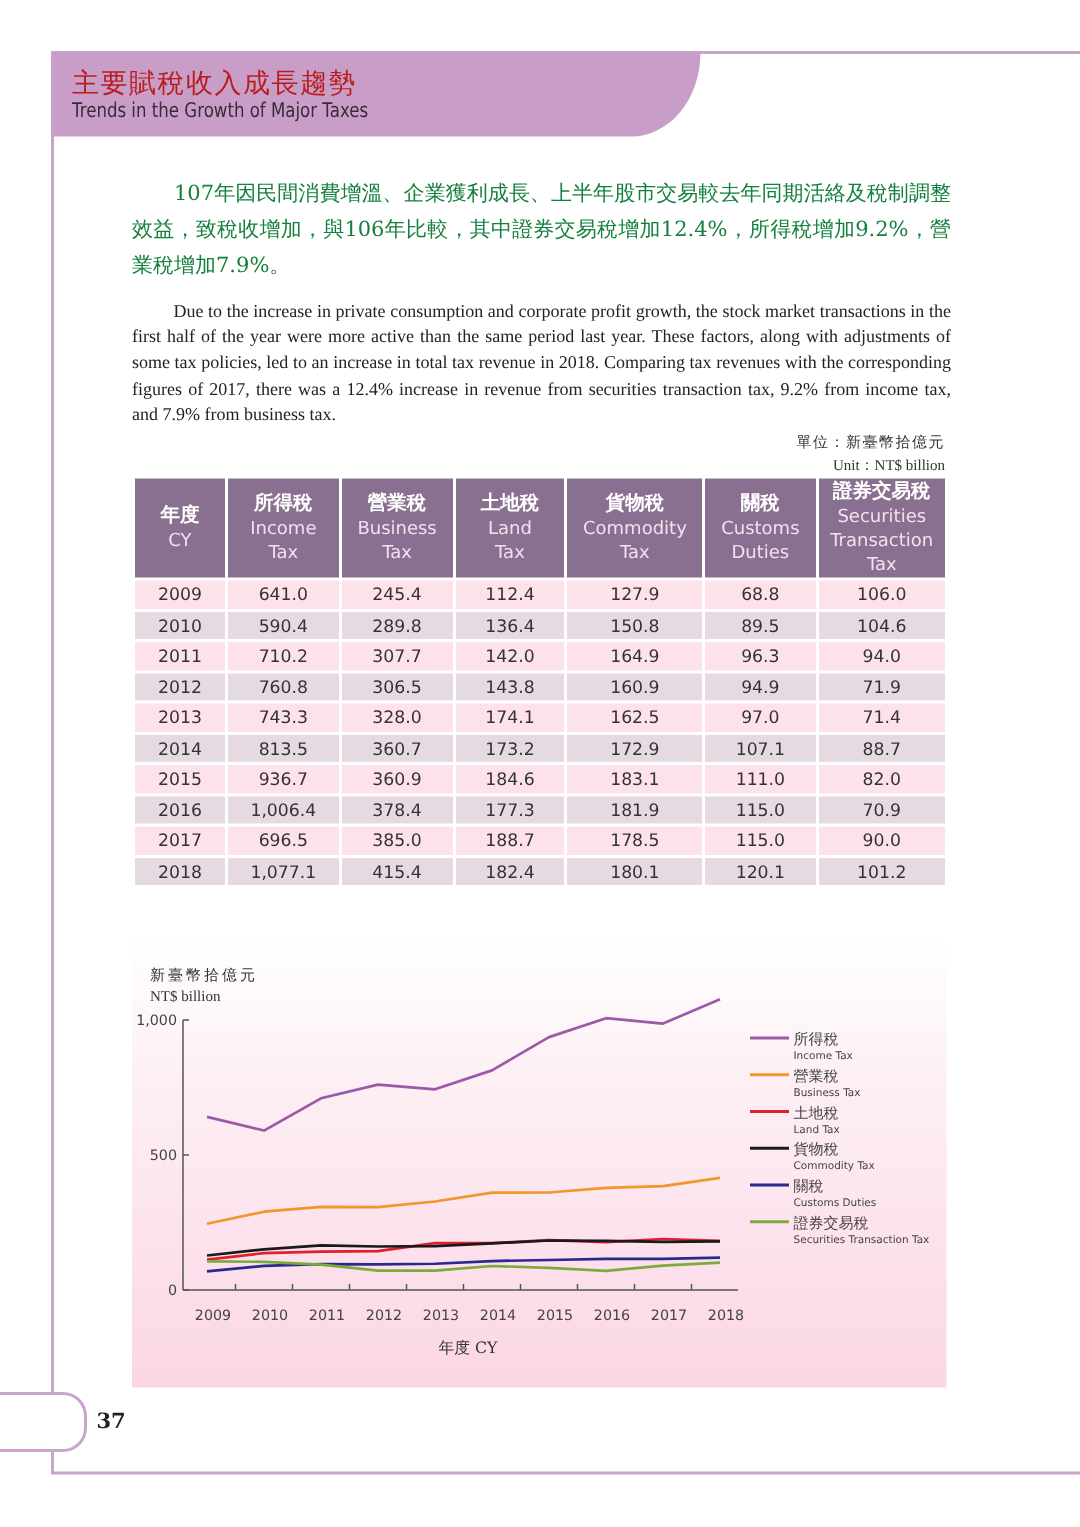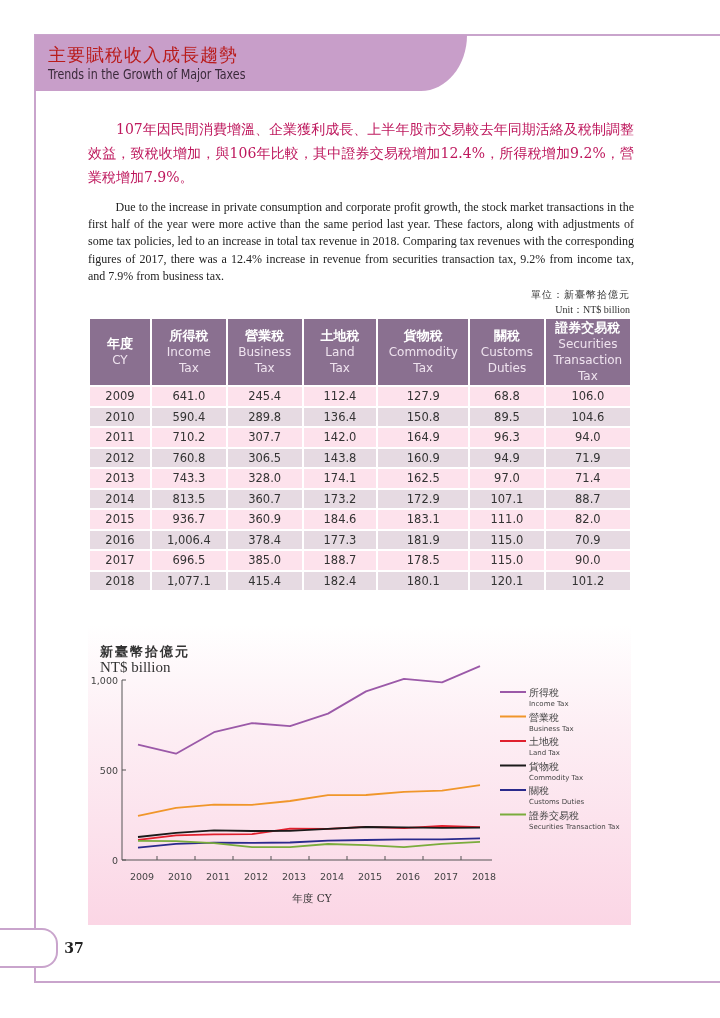--- a/index.html
+++ b/index.html
@@ -20,21 +20,21 @@
     .title-zh {
       position: absolute; left: 48px; top: 43px; font-size: 18px; color: #b91c1c;
       font-family: "DejaVu Sans", sans-serif; letter-spacing: 1px;
     }
     .title-en {
       position: absolute; left: 48px; top: 66px; font-size: 13.5px; color: #3a2a3a;
       font-family: "DejaVu Sans", sans-serif; transform: scaleX(0.82); transform-origin: left top;
     }
     .para-zh {
       position: absolute; left: 88px; top: 117px; width: 546px;
-      font-size: 14px; line-height: 24px; color: #be185d; text-indent: 2em;
+      font-size: 14px; line-height: 24px; color: #15803d; text-indent: 2em;
       font-family: "DejaVu Serif", serif; text-align: justify;
     }
     .para-en {
       position: absolute; left: 88px; top: 199px; width: 546px;
       font-size: 12px; line-height: 17.2px; color: #222; text-indent: 2.3em;
       font-family: "Liberation Serif", serif; text-align: justify;
     }
     .unit-zh, .unit-en {
       position: absolute; right: 90px; font-size: 10px; color: #333;
       font-family: "Liberation Serif", serif; text-align: right;
@@ -54,22 +54,22 @@
     table.data td {
       border: 2px solid #fff; height: 18.5px; padding: 0 6px;
       font-size: 11.5px; color: #333; text-align: center;
     }
     table.data tr.odd td { background: #fde2ec; }
     table.data tr.even td { background: #e6dae2; }
     .chart-bg {
       position: absolute; left: 88px; top: 625px; width: 543px; height: 300px;
       background: linear-gradient(to bottom, #ffffff 0%, #fdeef4 35%, #fbd6e5 100%);
     }
-    .chart-unit-zh { position: absolute; left: 100px; top: 643px; font-size: 13px; color: #333; letter-spacing: 2px; font-family: "DejaVu Serif", serif; font-weight: bold; }
-    .chart-unit-en { position: absolute; left: 100px; top: 659px; font-size: 15px; color: #333; font-family: "Liberation Serif", serif; }
+    .chart-unit-zh { position: absolute; left: 100px; top: 643px; font-size: 10px; color: #333; letter-spacing: 2px; font-family: "DejaVu Serif", serif; }
+    .chart-unit-en { position: absolute; left: 100px; top: 659px; font-size: 10px; color: #333; font-family: "Liberation Serif", serif; }
     svg.chart { position: absolute; left: 0; top: 0; width: 720px; height: 1018px; pointer-events: none; }
     svg.chart text { font-family: "DejaVu Sans", sans-serif; }
     .page-tab {
       position: absolute; left: 0; top: 928px; width: 58px; height: 40px;
       border: 2px solid #c9a4cc; border-left: none; border-radius: 0 16px 16px 0; background: #fff;
       box-sizing: border-box;
     }
     .page-num {
       position: absolute; left: 0; top: 928px; width: 52px; height: 40px; line-height: 40px;
       text-align: center; font-size: 14px; font-family: "DejaVu Serif", serif; color: #222; font-weight: bold; margin-left: 48px;

